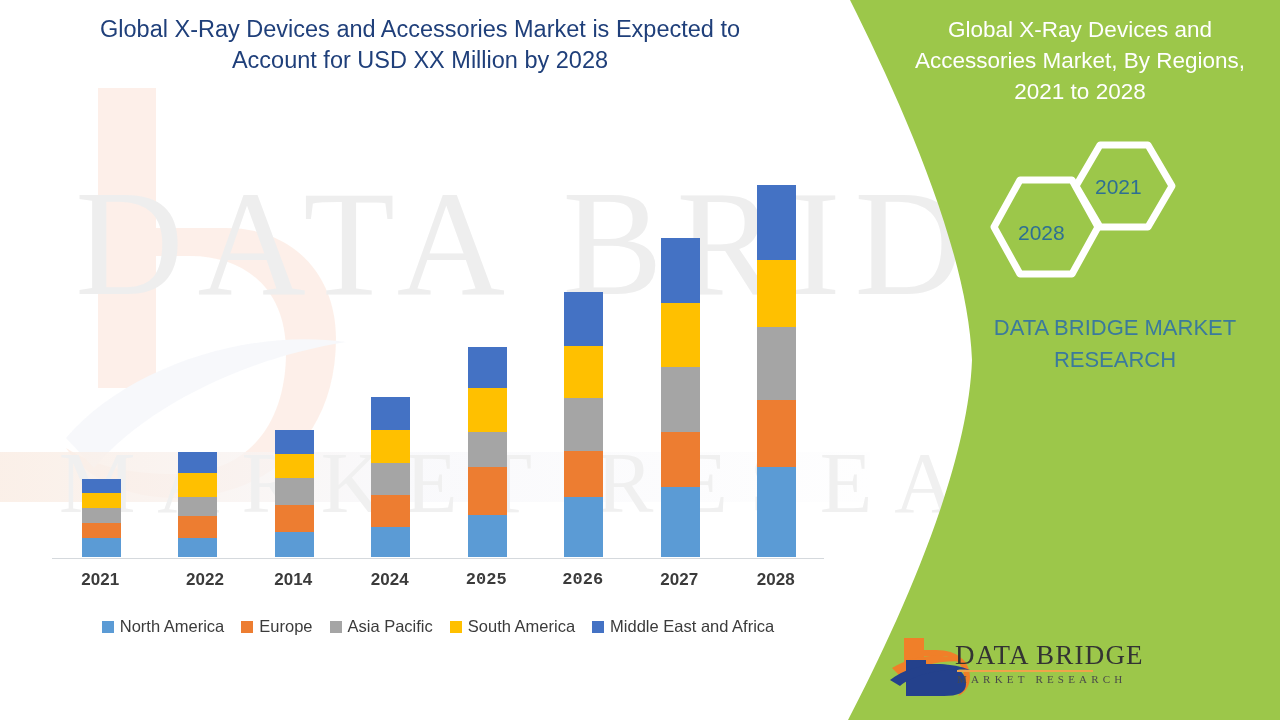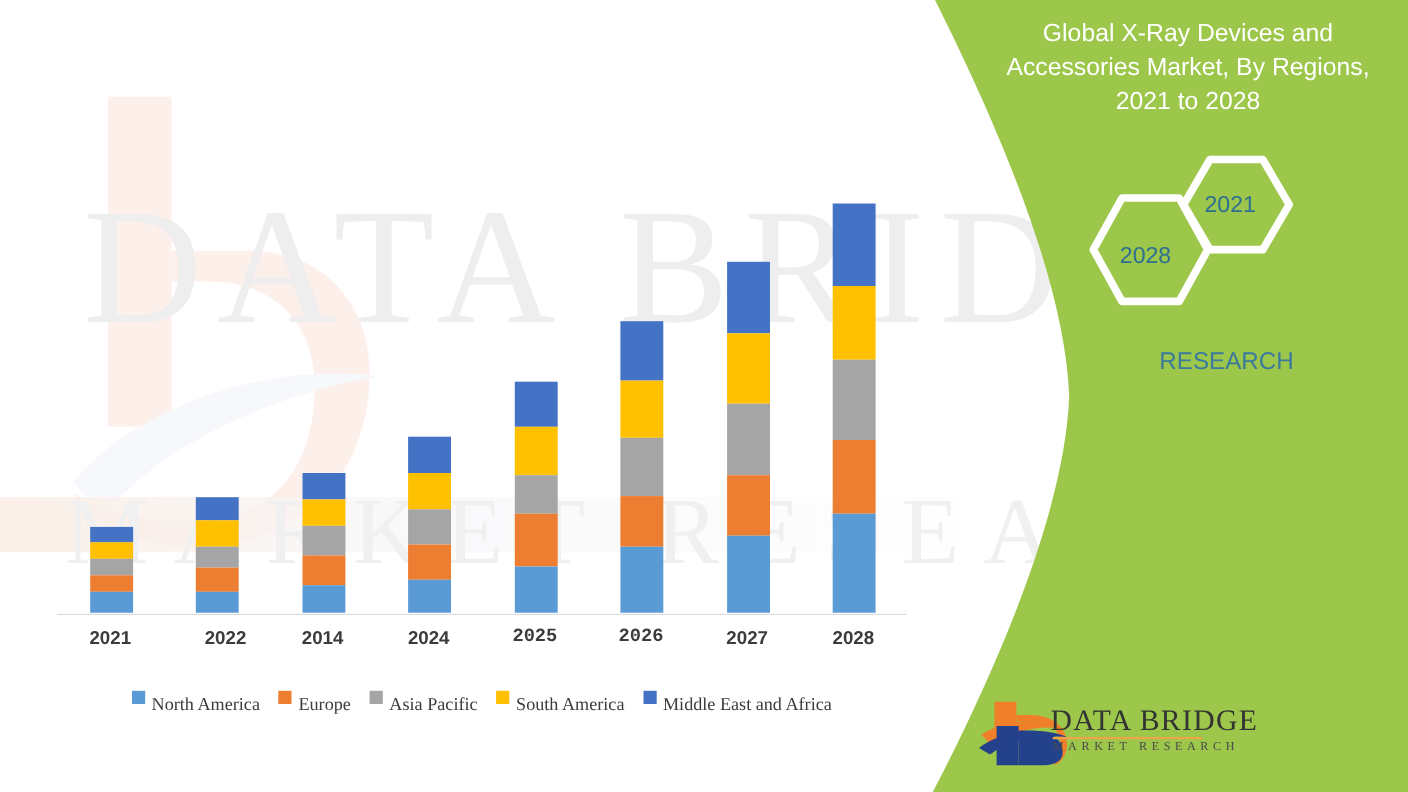--- a/index.html
+++ b/index.html
@@ -113,22 +113,21 @@
     justify-content: center;
     align-items: center;
     gap: 17px;
   }
   .legend-item { display: flex; align-items: center; gap: 6px; }
   .legend-swatch { width: 12px; height: 12px; flex: 0 0 12px; }
   .legend-label {
     font-size: 16.5px;
     color: #3b3b3b;
     white-space: nowrap;
-    font-family: Liberation Serif, serif;
-    margin-top: 13px;
+    font-family: Liberation Sans, sans-serif;
   }
 
   
   .green-panel {
     position: absolute;
     right: 0; top: 0;
     width: 440px; height: 720px;
   }
 
   .panel-title {
@@ -207,20 +206,21 @@
     <svg class="wm-b" viewBox="0 0 300 560">
       <path d="M40 10 h58 v300 h-58 z" fill="#f3a27a"></path>
       <path d="M98 150 h70 c70 0 110 50 110 110 c0 110 -80 160 -160 160 c-50 0 -90 -20 -110 -50 c30 20 70 26 108 26 c78 0 112 -54 112 -122 c0 -62 -40 -96 -96 -96 h-34 z" fill="#f3a27a"></path>
       <path d="M8 360 c60 -70 180 -110 280 -96 c-100 16 -200 64 -252 126 z" fill="#cfd6e8"></path>
     </svg>
     <div class="wm-databridge">DATA BRIDGE</div>
     <div class="wm-band"></div>
     <div class="wm-marketresearch">MARKET RESEARCH</div>
   </div>
 
+  <div class="chart-title">Global X-Ray Devices and Accessories Market is Expected to Account for USD XX Million by 2028</div>
 
   <div class="plot">
     <div class="axis-line"></div>
     <div id="bars">
         <div class="bar-group" style="left: 29.75px;">
           <div class="seg" title="Middle East and Africa 2021: 14" style="height: 14px; background: rgb(68, 114, 196);"></div>
           <div class="seg" title="South America 2021: 15" style="height: 15px; background: rgb(255, 192, 0);"></div>
           <div class="seg" title="Asia Pacific 2021: 15" style="height: 15px; background: rgb(165, 165, 165);"></div>
           <div class="seg" title="Europe 2021: 15" style="height: 15px; background: rgb(237, 125, 49);"></div>
           <div class="seg" title="North America 2021: 19" style="height: 19px; background: rgb(91, 155, 213);"></div>
@@ -318,20 +318,21 @@
   <div class="panel-title">Global X-Ray Devices and Accessories Market, By Regions, 2021 to 2028</div>
 
   <svg class="hexes" viewBox="0 0 210 145">
     <path d="M120 5 L168 5 L192 46 L168 87 L120 87 L96 46 Z" fill="none" stroke="#ffffff" stroke-width="7" stroke-linejoin="round"></path>
     <path d="M40 40 L92 40 L118 87 L92 134 L40 134 L14 87 Z" fill="none" stroke="#ffffff" stroke-width="7" stroke-linejoin="round"></path>
   </svg>
   <div class="hex-text hex-2021">2021</div>
   <div class="hex-text hex-2028">2028</div>
 
   <div class="brand-text">
+    <div>DATA BRIDGE MARKET</div>
     <div>RESEARCH</div>
   </div>
 
   <svg class="logo" viewBox="0 0 215 62">
     <path d="M14 4 h20 v40 h-20 z" fill="#f07f29"></path>
     <path d="M34 16 h12 c22 0 34 12 34 27 c0 9 -5 16 -12 19 c4 -5 6 -11 6 -18 c0 -14 -9 -22 -24 -22 h-16 z" fill="#f07f29"></path>
     <path d="M2 34 c22 -14 54 -16 74 -6 c-22 -3 -50 4 -66 14 z" fill="#f07f29"></path>
     <path d="M16 26 h20 v36 h-20 z" fill="#24418c"></path>
     <path d="M36 30 h10 c20 0 30 8 30 20 c0 9 -9 12 -22 12 h-18 z" fill="#24418c"></path>
     <path d="M0 46 c20 -16 56 -20 80 -10 c-26 -2 -56 4 -70 16 z" fill="#24418c"></path>

